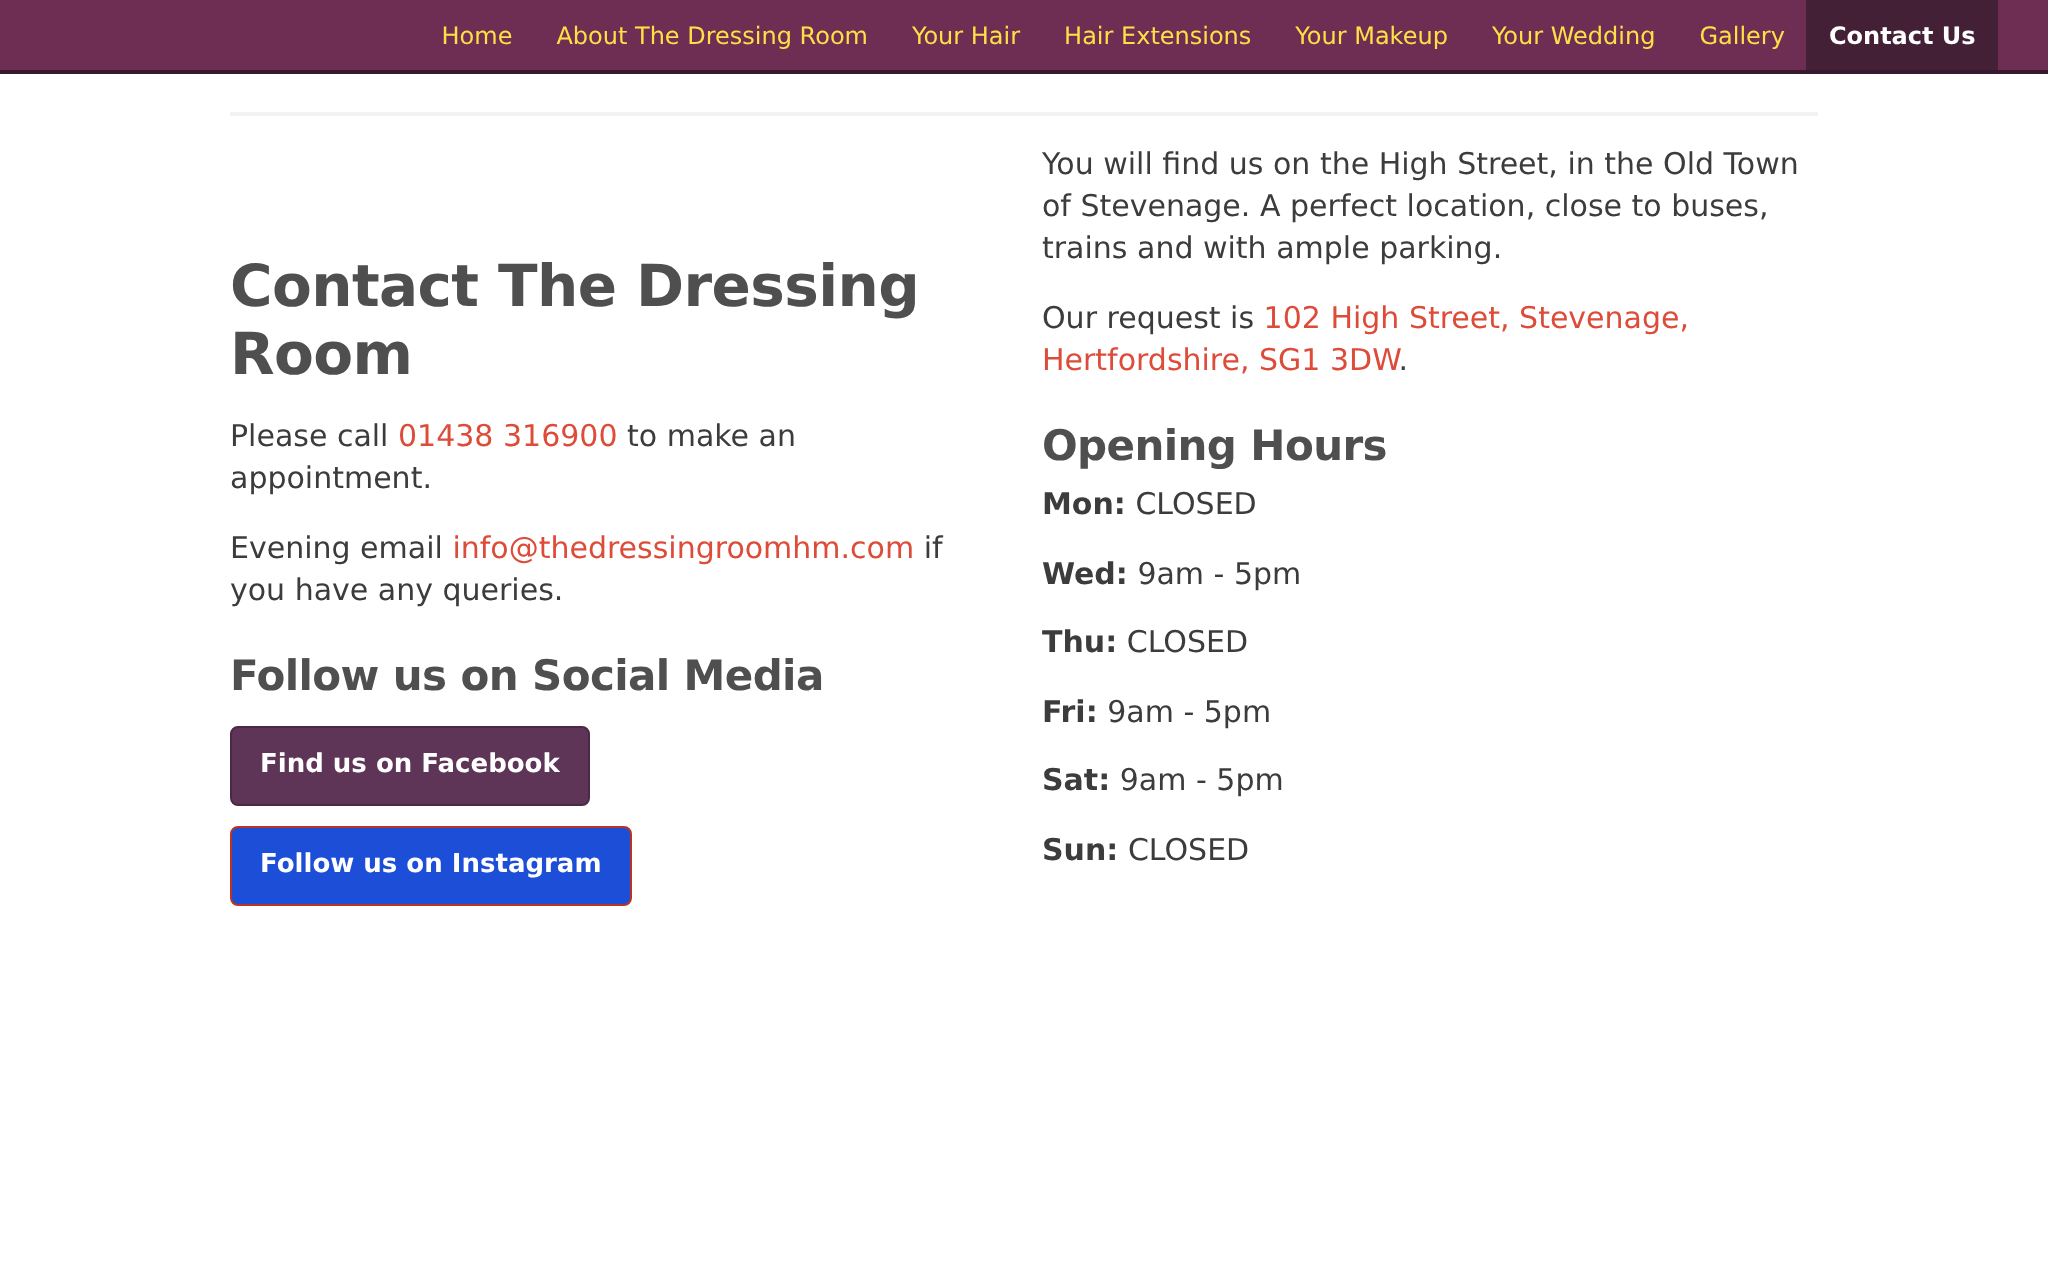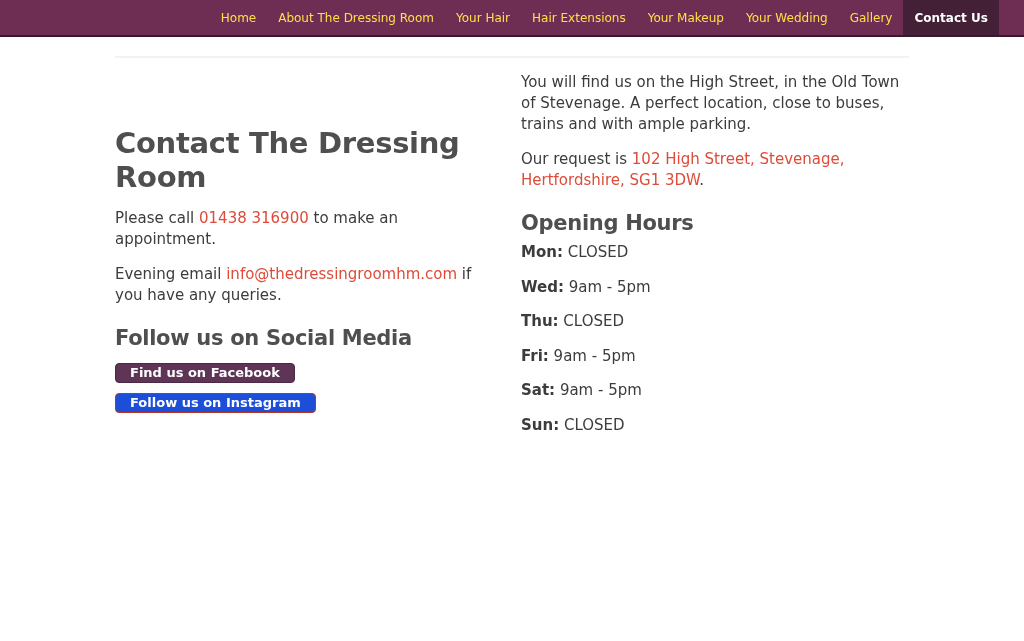--- a/index.html
+++ b/index.html
@@ -40,21 +40,21 @@
   h2.sub-heading {
     font-size: 21px; color: #4f4f4f; font-weight: bold;
     margin: 20px 0 0 0; letter-spacing: -0.3px;
   }
   p.body-text { font-size: 15px; line-height: 1.4; margin: 14px 0 0 0; }
   a.inline-link { color: #dd4b39; text-decoration: none; cursor: pointer; }
   
   .btn {
     display: inline-block; margin-top: 13px;
     font-size: 13px; color: #ffffff; font-weight: bold;
-    padding: 9px 14px; border-radius: 4px; cursor: pointer;
+    padding: 19px 14px; border-radius: 4px; cursor: pointer;
     border: 1px solid transparent;
   }
   .btn-facebook { background: #5e3457; border-color: #4b2945; }
   .btn-instagram { background: #1d4ed8; border-color: #b93523; margin-top: 10px; }
   .btn-row { line-height: 0; }
   
   .hours-list { margin-top: 10px; }
   .hours-row { font-size: 15px; margin: 0 0 19.5px 0; line-height: 1.0; }
   .hours-day { font-weight: bold; color: #3c3c3c; }
   .hours-note { font-size: 15px; line-height: 1.4; margin: 8px 0 0 0; }

